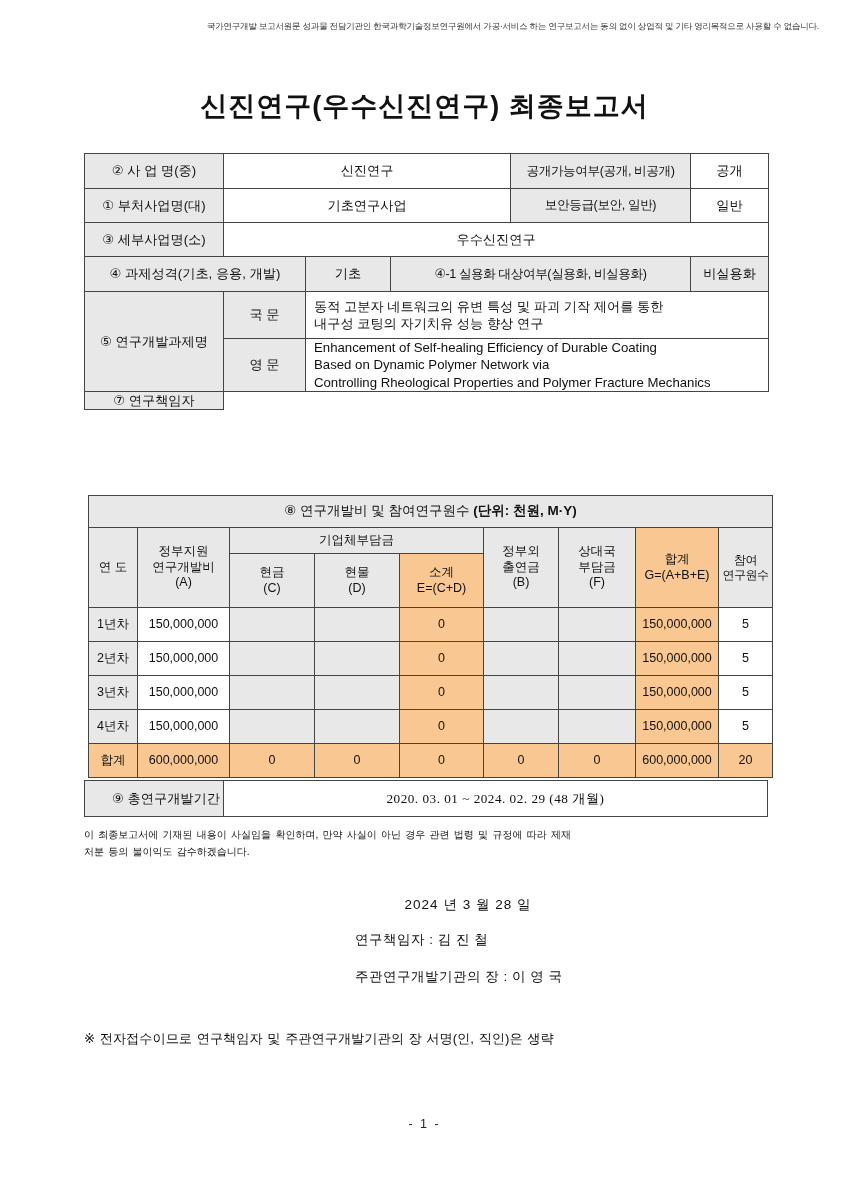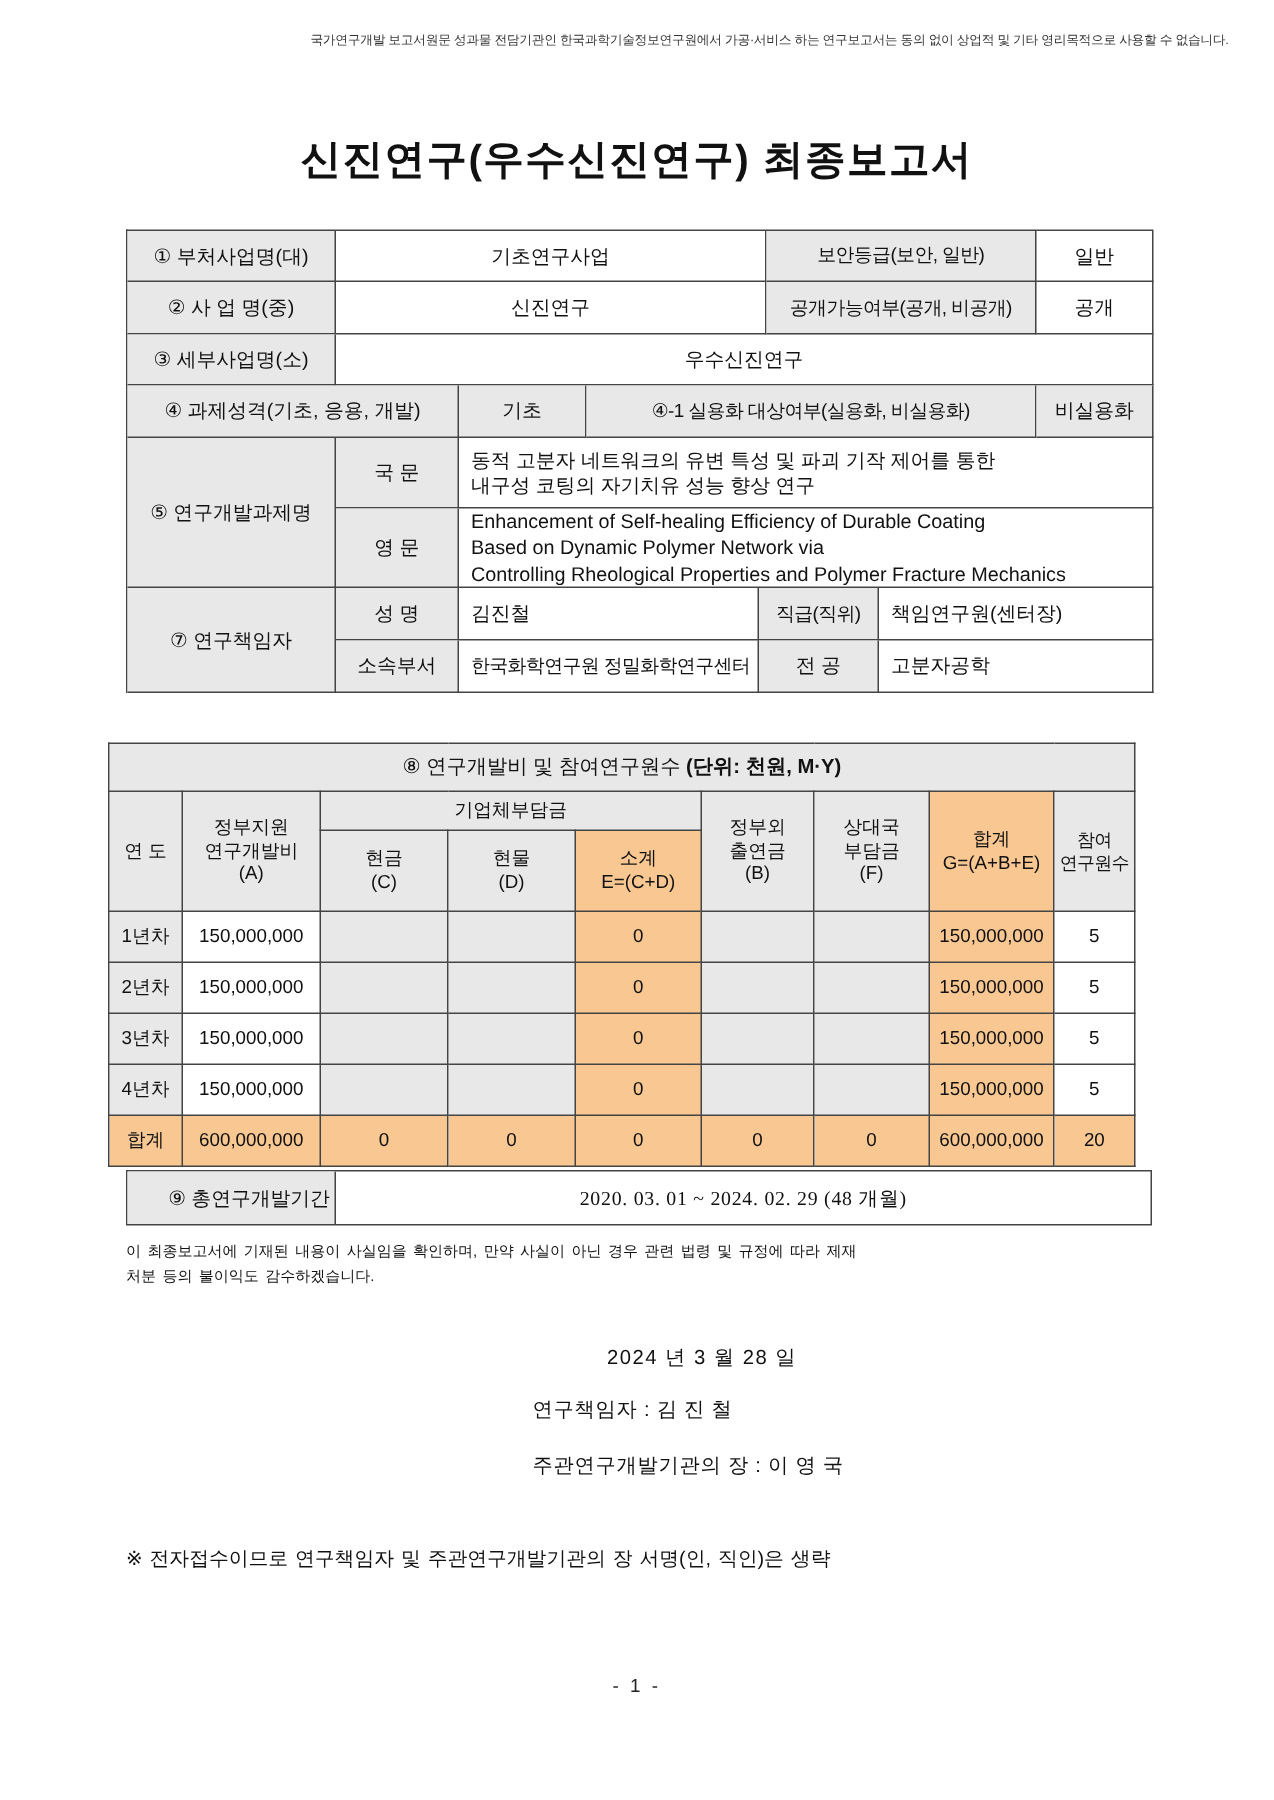--- a/index.html
+++ b/index.html
@@ -14,21 +14,21 @@
   .row{display:flex;width:100%;}
   .c{border-right:1px solid #444;border-bottom:1px solid #444;box-sizing:border-box;display:flex;align-items:center;justify-content:center;text-align:center;line-height:1.3;}
   .l{justify-content:flex-start;text-align:left;padding-left:8px;}
   .g{background:#E8E8E8;}
   .pre{white-space:pre-line;}
   .grow{flex:1;}
   .colwrap{display:flex;flex-direction:column;flex:1;}
   .tight{font-size:12.6px;letter-spacing:-0.4px;}
 
   
-  table.budget{position:absolute;left:72px;top:495px;width:684px;border-collapse:collapse;table-layout:fixed;font-size:12.5px;}
+  table.budget{position:absolute;left:88px;top:495px;width:684px;border-collapse:collapse;table-layout:fixed;font-size:12.5px;}
   table.budget td{border:1px solid #444;text-align:center;line-height:1.25;padding:0;overflow:hidden;}
   td.sec{height:31px;background:#E8E8E8;font-size:13.5px;}
   td.hg{background:#E8E8E8;}
   td.or{background:#F9C892;}
   td.num{text-align:right;padding-right:5px;}
   .unit{font-weight:bold;}
   td.small{font-size:12px;letter-spacing:-0.5px;}
 
   
   .period{position:absolute;left:84px;top:780px;width:684px;height:37px;border:1px solid #444;display:flex;box-sizing:border-box;font-size:13.2px;}
@@ -50,32 +50,32 @@
 <body>
 
 <div class="page">
 
   <div class="disclaimer">국가연구개발 보고서원문 성과물 전담기관인 한국과학기술정보연구원에서 가공·서비스 하는 연구보고서는 동의 없이 상업적 및 기타 영리목적으로 사용할 수 없습니다.</div>
 
   <div class="title">신진연구(우수신진연구) 최종보고서</div>
 
   <div class="info">
 
+    <div class="row" style="height:35px;">
+      <div class="c g" style="width:139px;">② 사 업 명(중)</div>
+      <div class="c" style="width:287px;">신진연구</div>
+      <div class="c g tight" style="width:180px;">공개가능여부(공개, 비공개)</div>
+      <div class="c grow">공개</div>
+    </div>
+
     <div class="row" style="height:34px;">
       <div class="c g" style="width:139px;">① 부처사업명(대)</div>
       <div class="c" style="width:287px;">기초연구사업</div>
       <div class="c g tight" style="width:180px;">보안등급(보안, 일반)</div>
       <div class="c grow">일반</div>
-    </div>
-
-    <div class="row" style="height:35px;">
-      <div class="c g" style="width:139px;">② 사 업 명(중)</div>
-      <div class="c" style="width:287px;">신진연구</div>
-      <div class="c g tight" style="width:180px;">공개가능여부(공개, 비공개)</div>
-      <div class="c grow">공개</div>
     </div>
 
     <div class="row" style="height:34px;">
       <div class="c g" style="width:139px;">③ 세부사업명(소)</div>
       <div class="c grow">우수신진연구</div>
     </div>
 
     <div class="row" style="height:35px;">
       <div class="c g" style="width:221px;">④ 과제성격(기초, 응용, 개발)</div>
       <div class="c g" style="width:85px;">기초</div>
@@ -96,34 +96,20 @@
           <div class="c l pre grow">Enhancement of Self-healing Efficiency of Durable Coating
 Based on Dynamic Polymer Network via
 Controlling Rheological Properties and Polymer Fracture Mechanics</div>
         </div>
       </div>
     </div>
 
 
     <div class="row">
       <div class="c g" style="width:139px;">⑦ 연구책임자</div>
-      <div class="colwrap">
-        <div class="row" style="height:35px;">
-          <div class="c g" style="width:82px;">성 명</div>
-          <div class="c l" style="width:200px;">김진철</div>
-          <div class="c g tight" style="width:80px;">직급(직위)</div>
-          <div class="c l grow">책임연구원(센터장)</div>
-        </div>
-        <div class="row" style="height:35px;">
-          <div class="c g" style="width:82px;">소속부서</div>
-          <div class="c l tight" style="width:200px;">한국화학연구원 정밀화학연구센터</div>
-          <div class="c g" style="width:80px;">전 공</div>
-          <div class="c l grow">고분자공학</div>
-        </div>
-      </div>
     </div>
   </div>
 
   <table class="budget">
     <colgroup>
       <col style="width:49px">
         <col style="width:92px">
         <col style="width:85px">
         <col style="width:85px">
       <col style="width:84px">

